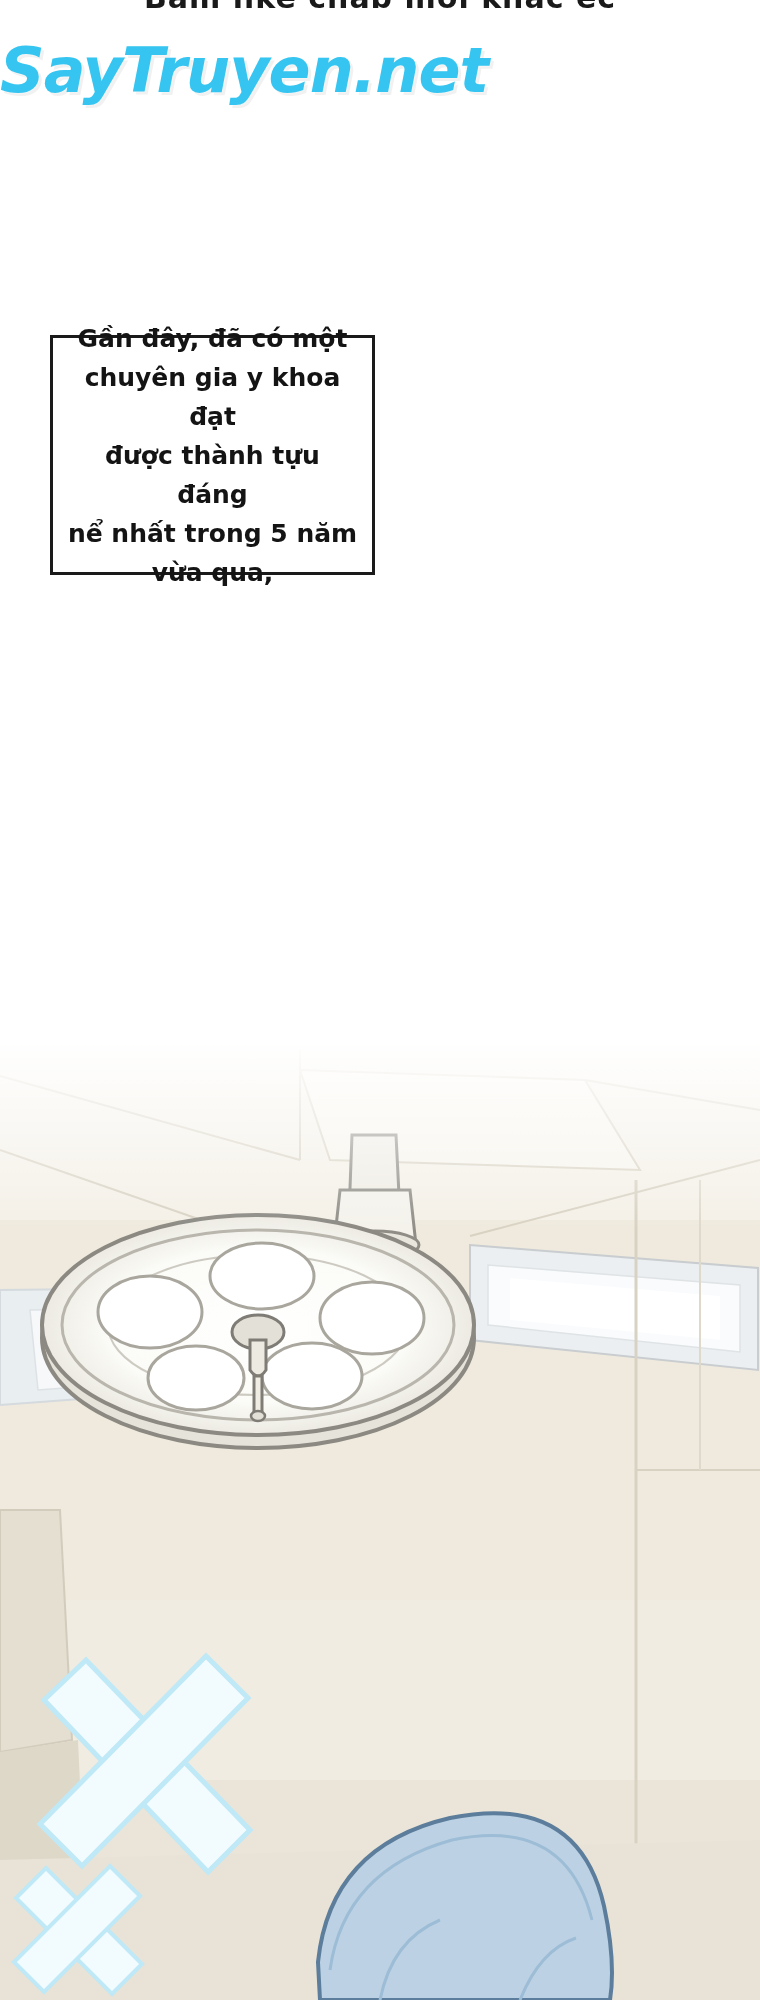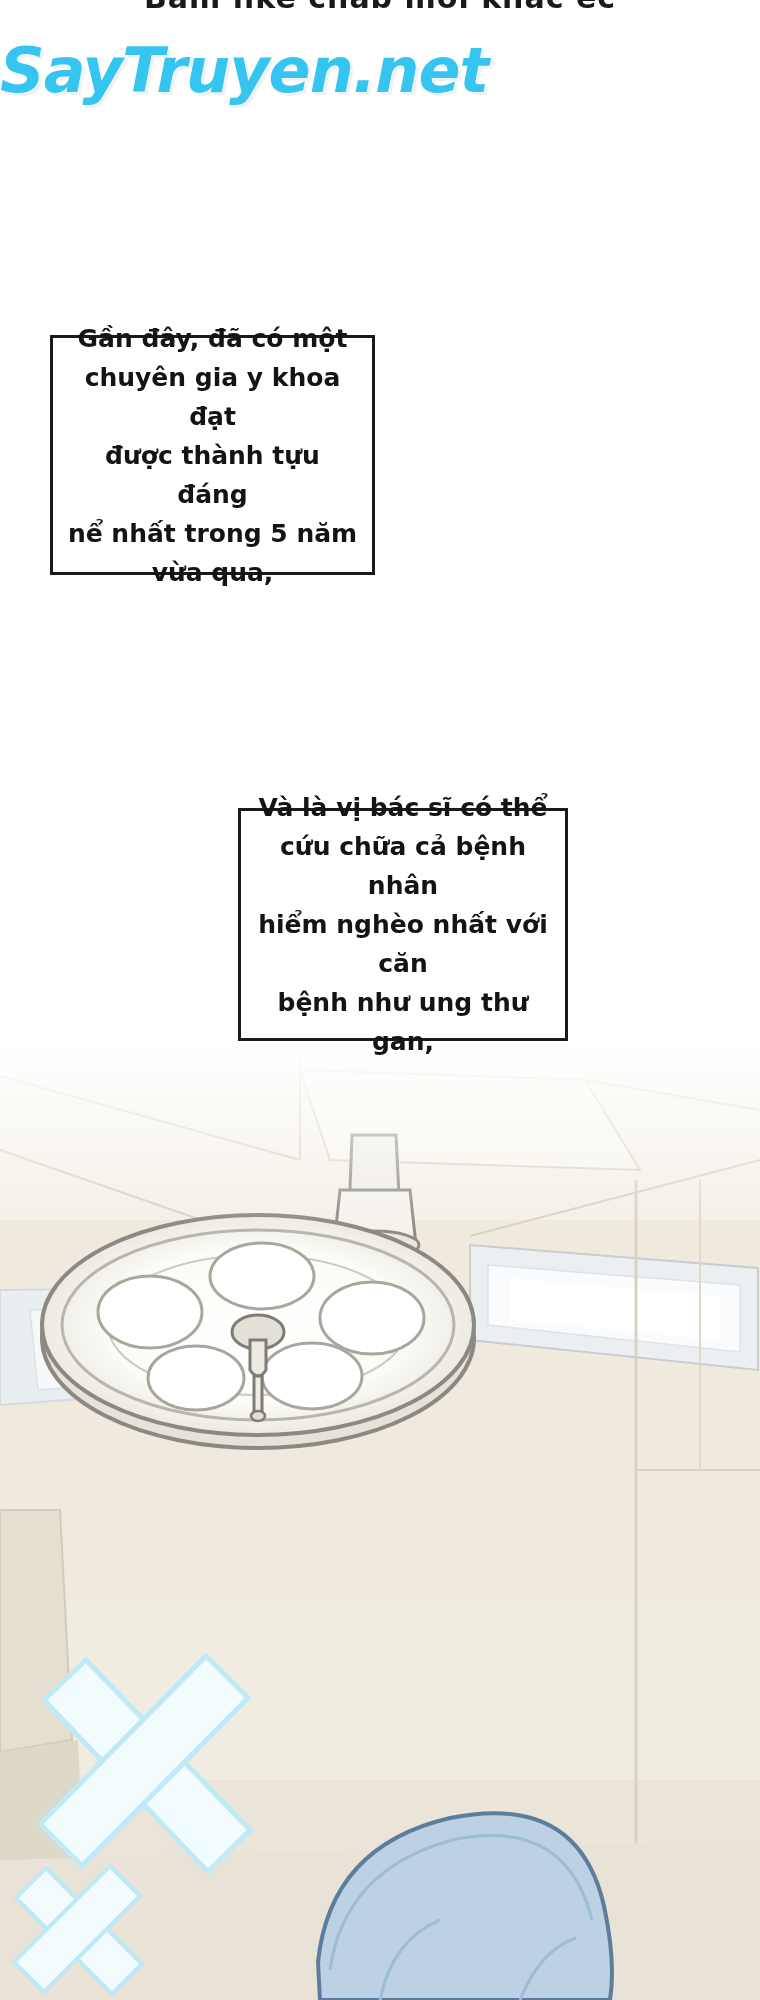--- a/index.html
+++ b/index.html
@@ -203,20 +203,14 @@
   </div>
 
   <div class="bubble" id="bubble-1">
     <p>Gần đây, đã có một
 chuyên gia y khoa đạt
 được thành tựu đáng
 nể nhất trong 5 năm
 vừa qua,</p>
   </div>
 
-  <div class="bubble" id="bubble-2">
-    <p>Và là vị bác sĩ có thể
-cứu chữa cả bệnh nhân
-hiểm nghèo nhất với căn
-bệnh như ung thư gan,</p>
-  </div>
 
 </div>
 
 </body></html>

